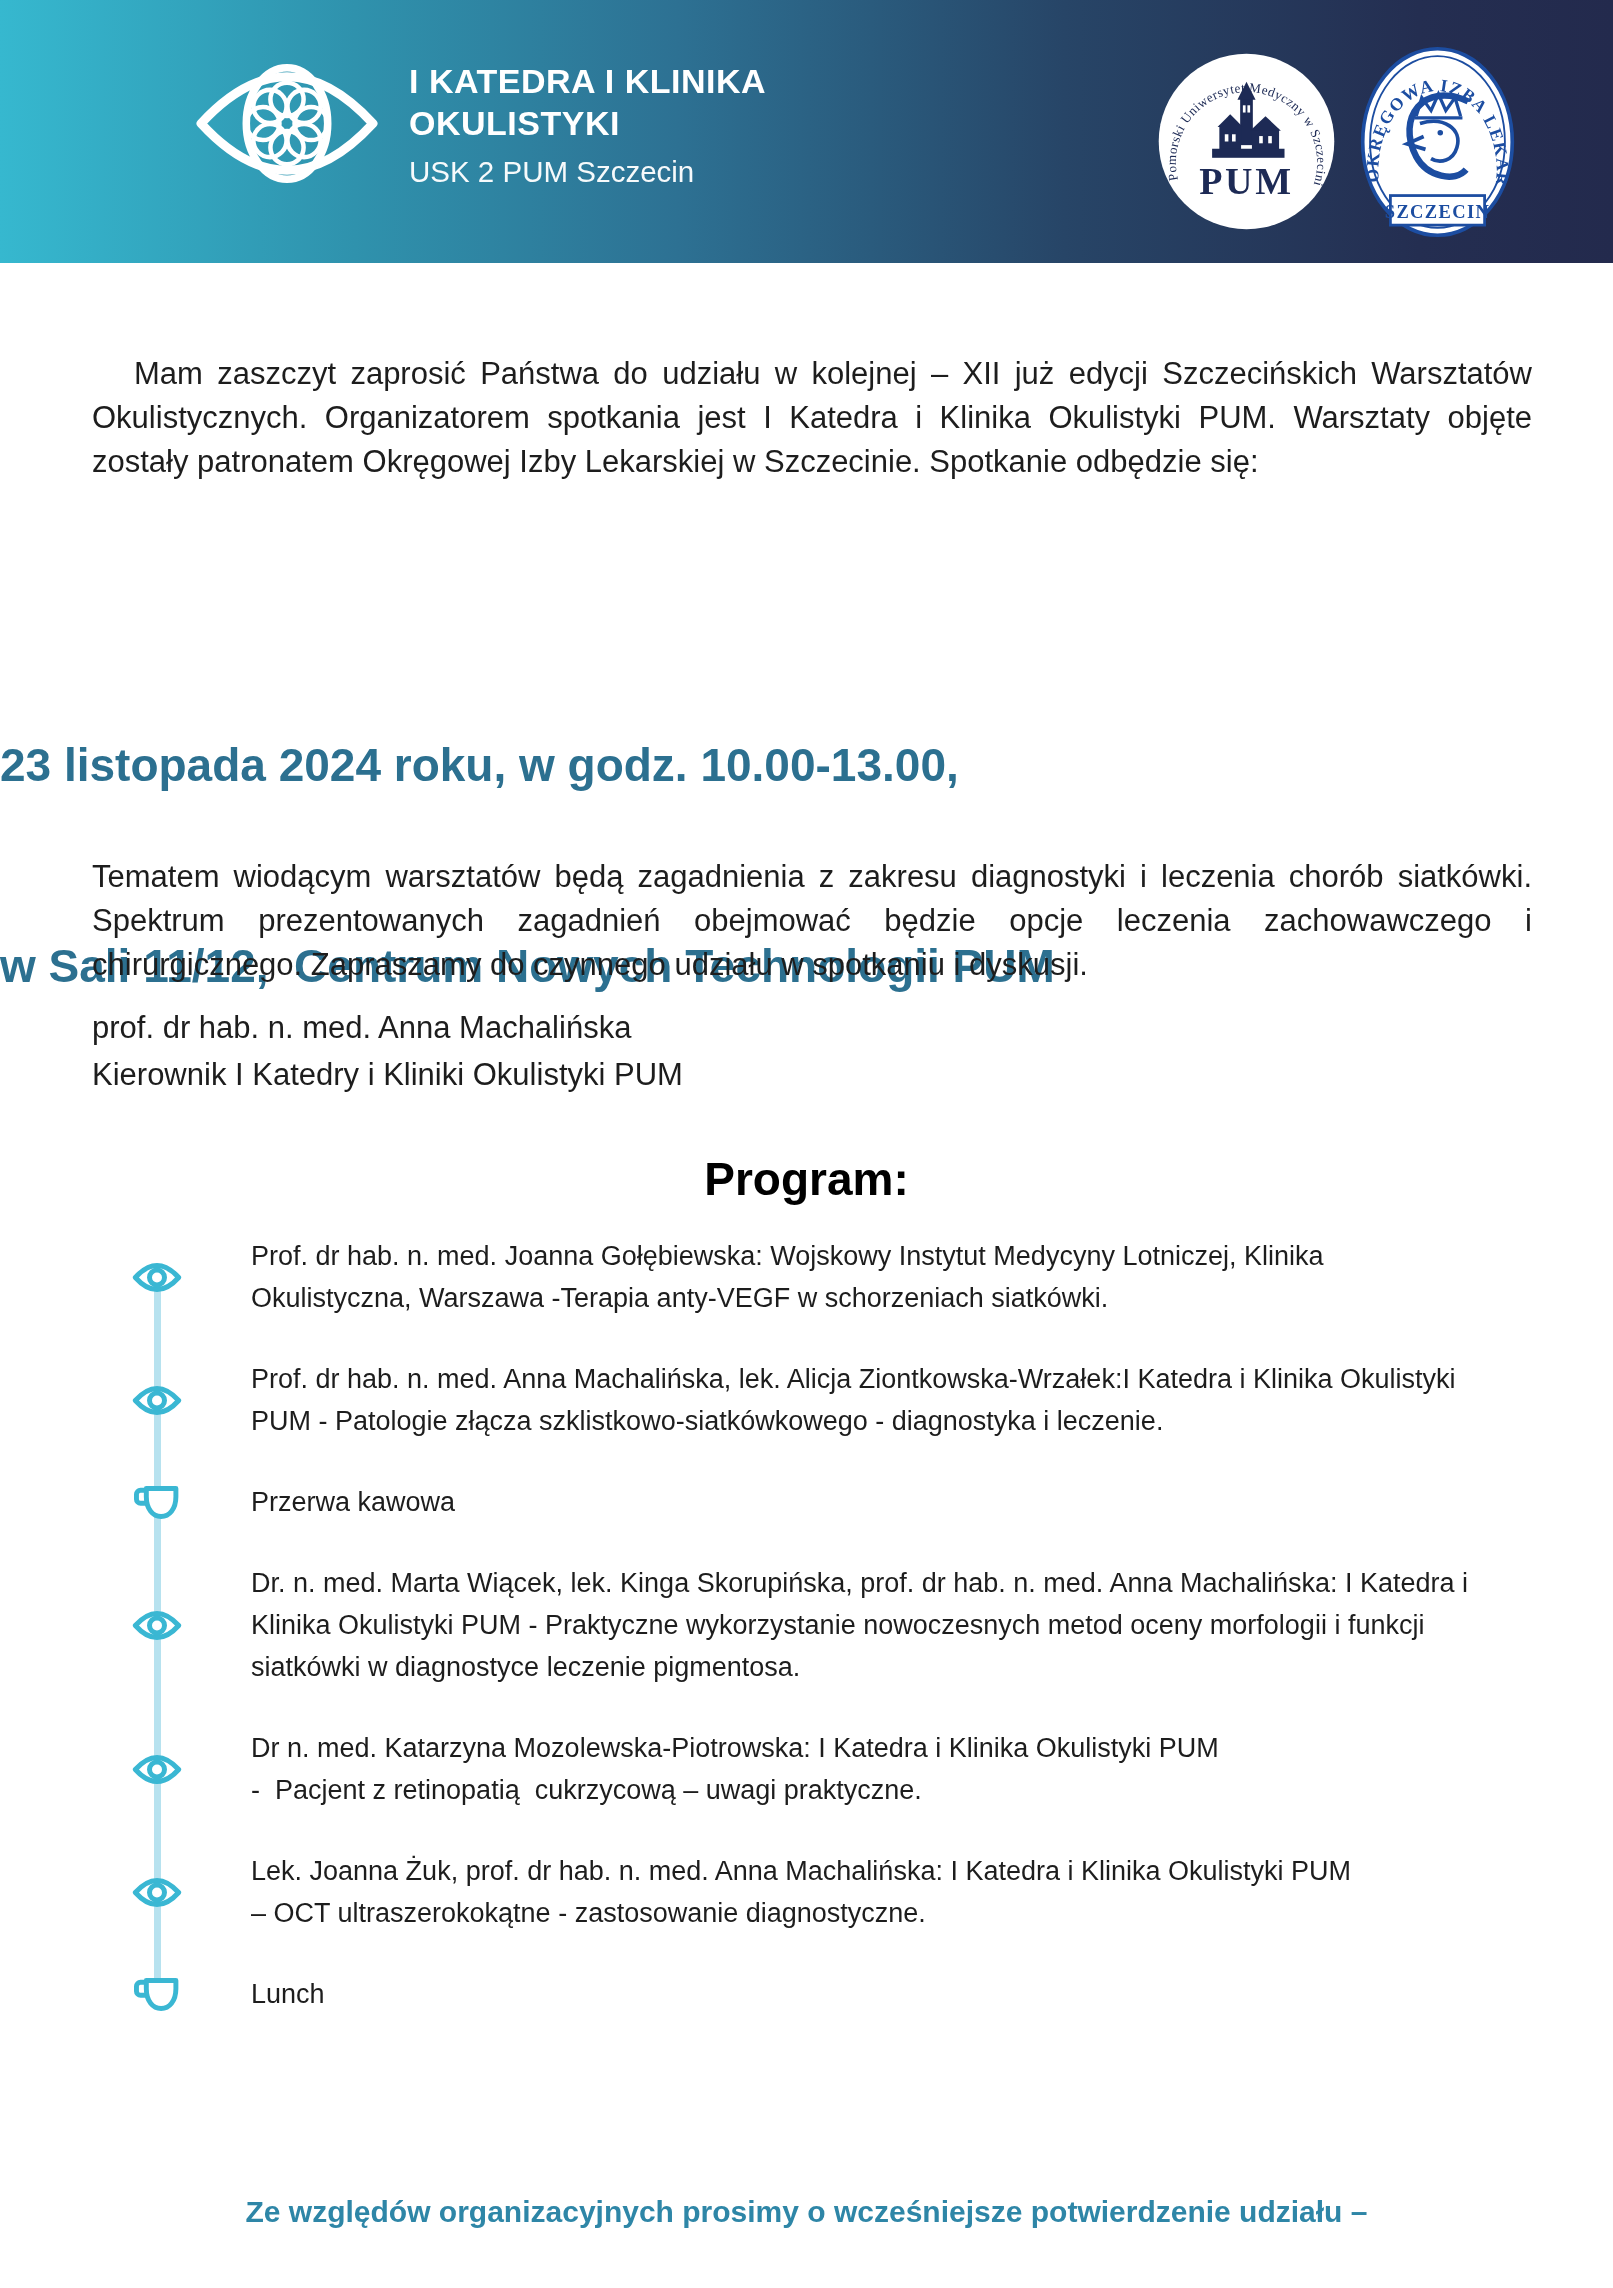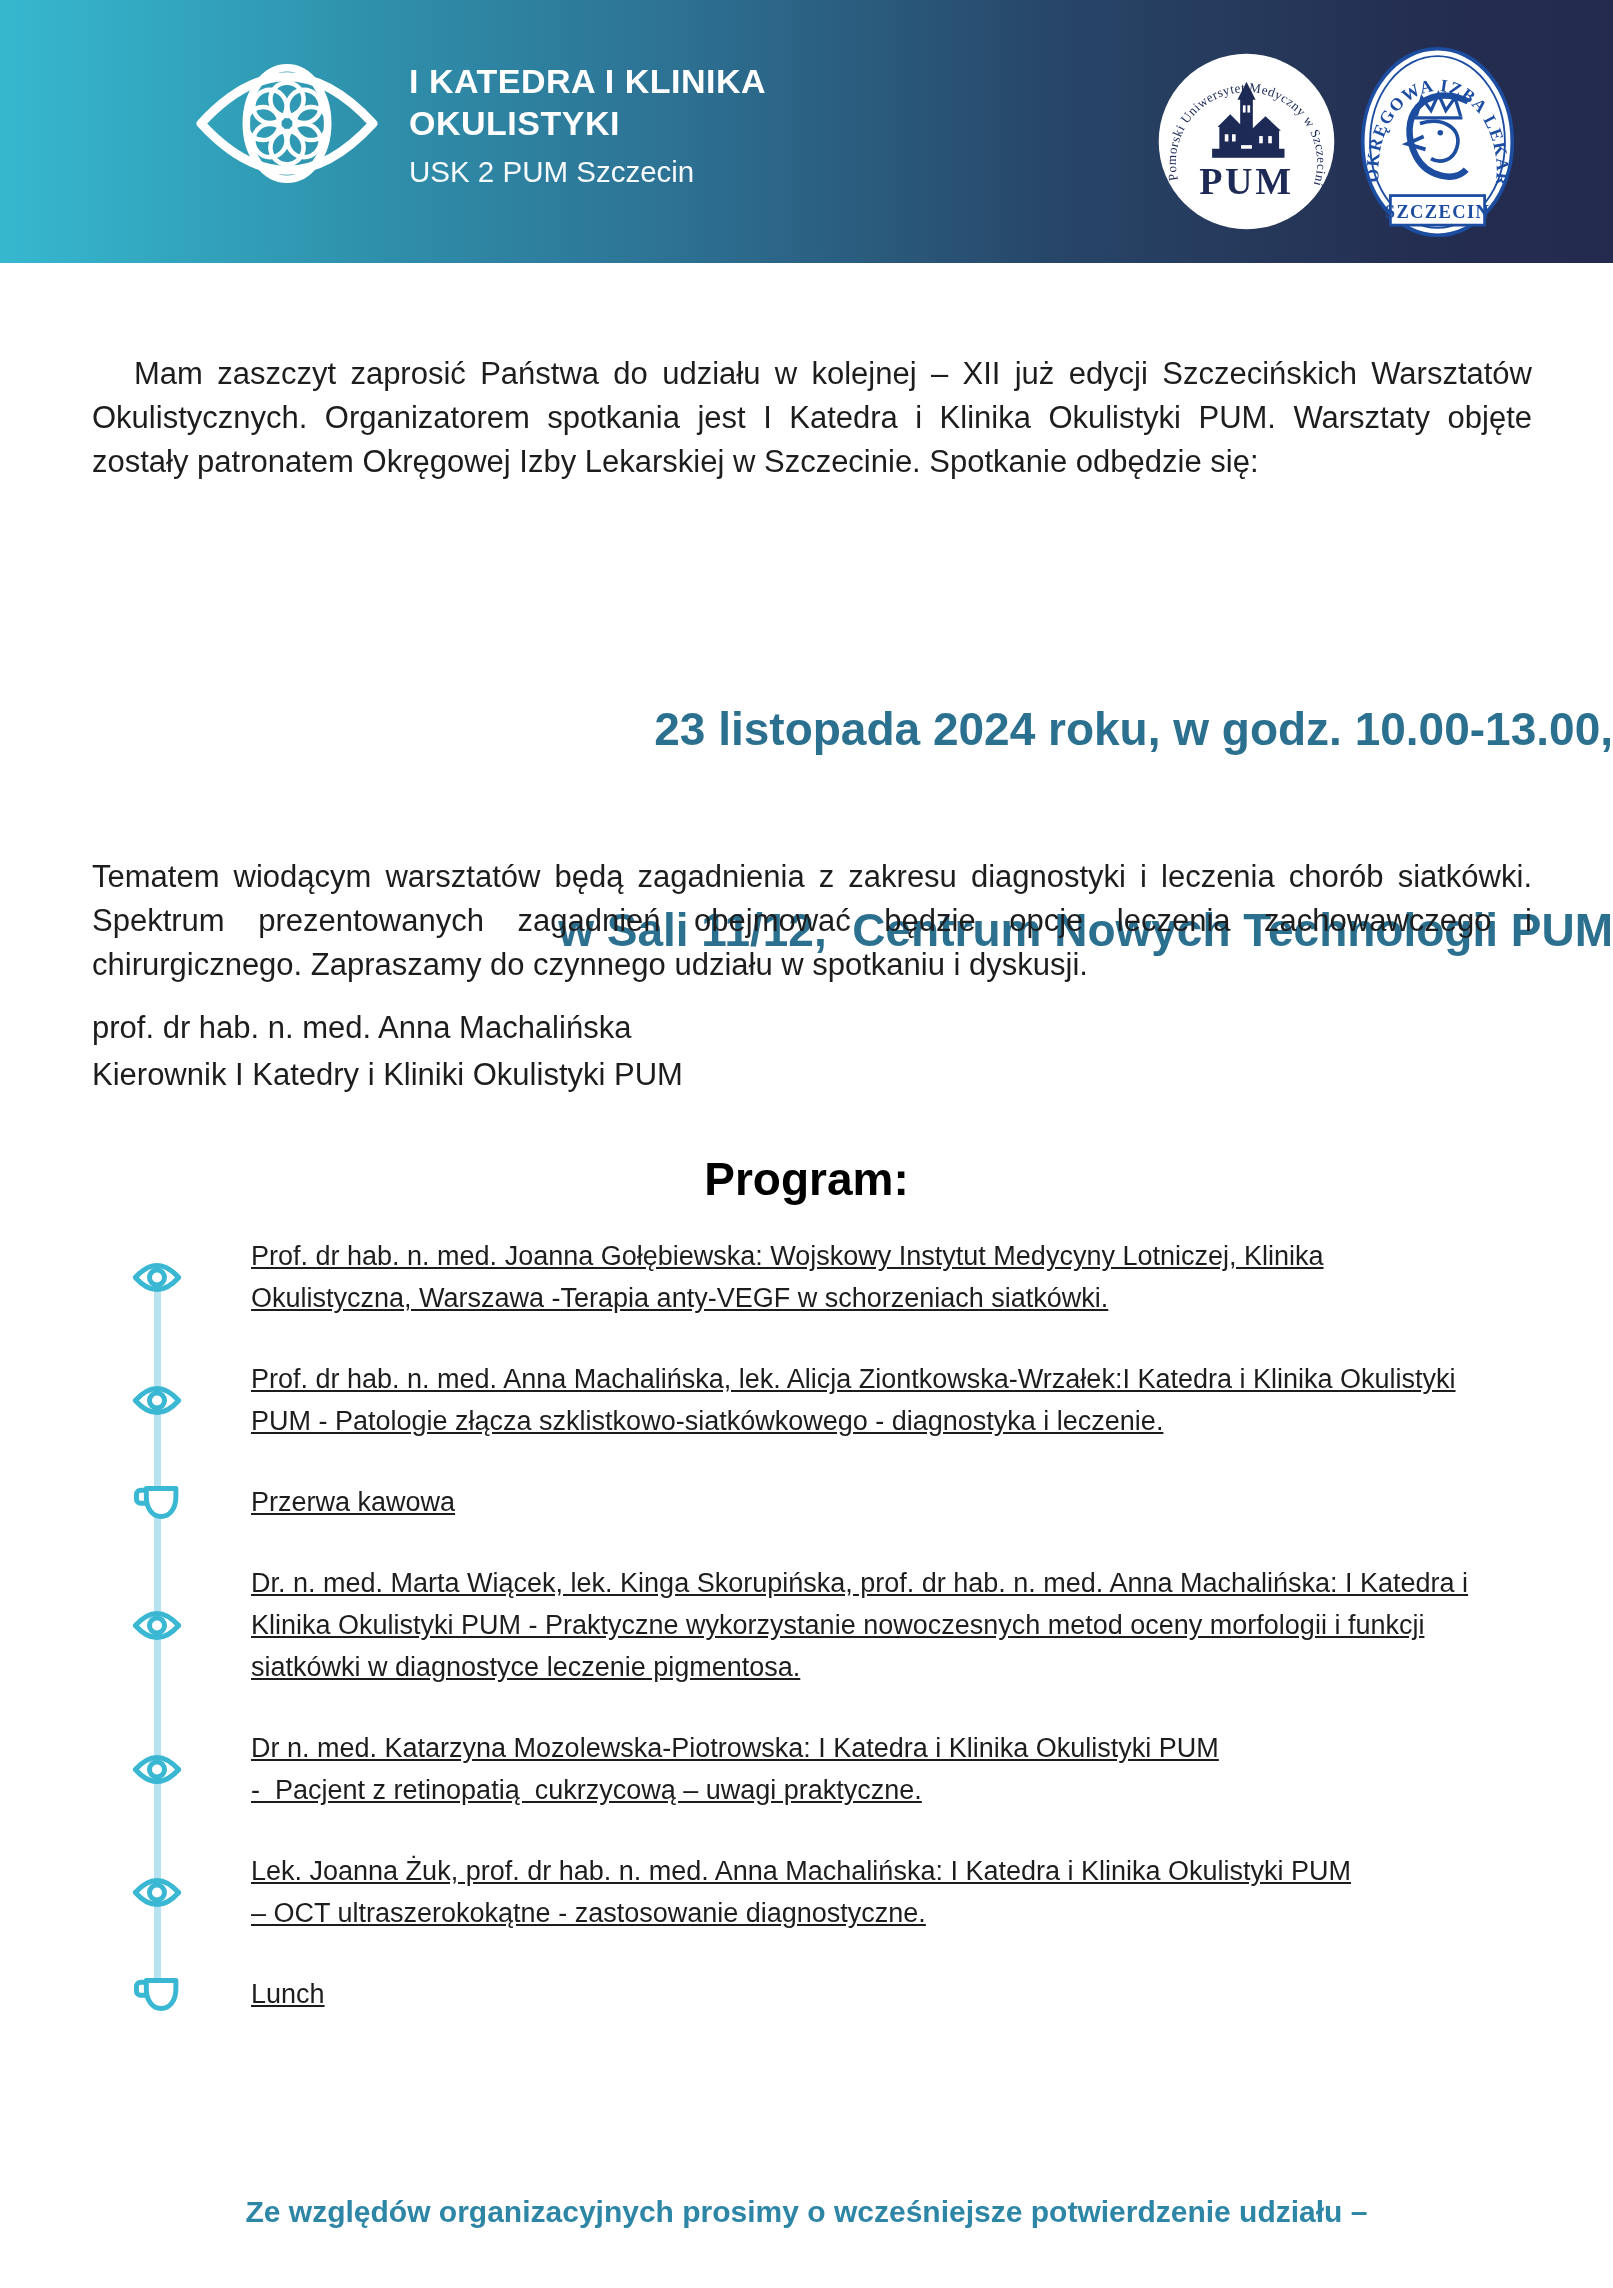--- a/index.html
+++ b/index.html
@@ -25,22 +25,22 @@
   .logo-oil{position:absolute;left:1359px;top:44px;}
   
   .para{
     position:absolute;left:92px;width:1440px;
     font-size:31px;line-height:44px;text-align:justify;color:#1d1d1d;
   }
   .para.indent{text-indent:42px;}
   .intro{top:321px;}
   .topic{top:824px;}
   .event-heading{
-    position:absolute;left:0;top:562px;width:1613px;
-    text-align:right;color:#2c7090;font-weight:bold;
+    position:absolute;left:0;top:598px;width:1613px;
+    text-align:left;color:#2c7090;font-weight:bold;
     font-size:46px;line-height:67px;white-space:pre-wrap;
   }
   .signature{
     position:absolute;left:92px;top:1004px;width:1440px;
     text-align:left;font-size:31px;line-height:47px;color:#1d1d1d;
   }
   .program-title{
     position:absolute;left:0;top:1152px;width:1613px;
     text-align:center;font-weight:bold;font-size:46px;color:#000000;
   }
@@ -48,21 +48,20 @@
   .program-list{position:absolute;left:124px;top:1235px;width:1357px;}
   .timeline-line{
     position:absolute;left:30px;top:37px;bottom:24px;width:6.5px;
     background:#b7e2ef;border-radius:3.7px;
   }
   .program-item{
     position:relative;
     display:grid;grid-template-columns:66px 1fr;column-gap:61px;
     align-items:center;
     margin-bottom:39px;
-    text-decoration:underline;
   }
   .program-item:last-child{margin-bottom:0;}
   .icon-cell{display:flex;justify-content:center;align-items:center;position:relative;z-index:2;}
   .item-text{
     font-size:27px;line-height:42px;color:#1d1d1d;white-space:pre-wrap;
   }
   
   .footer{
     position:absolute;left:0;top:2084px;width:1613px;
     text-align:center;color:#2e86a7;font-weight:bold;

